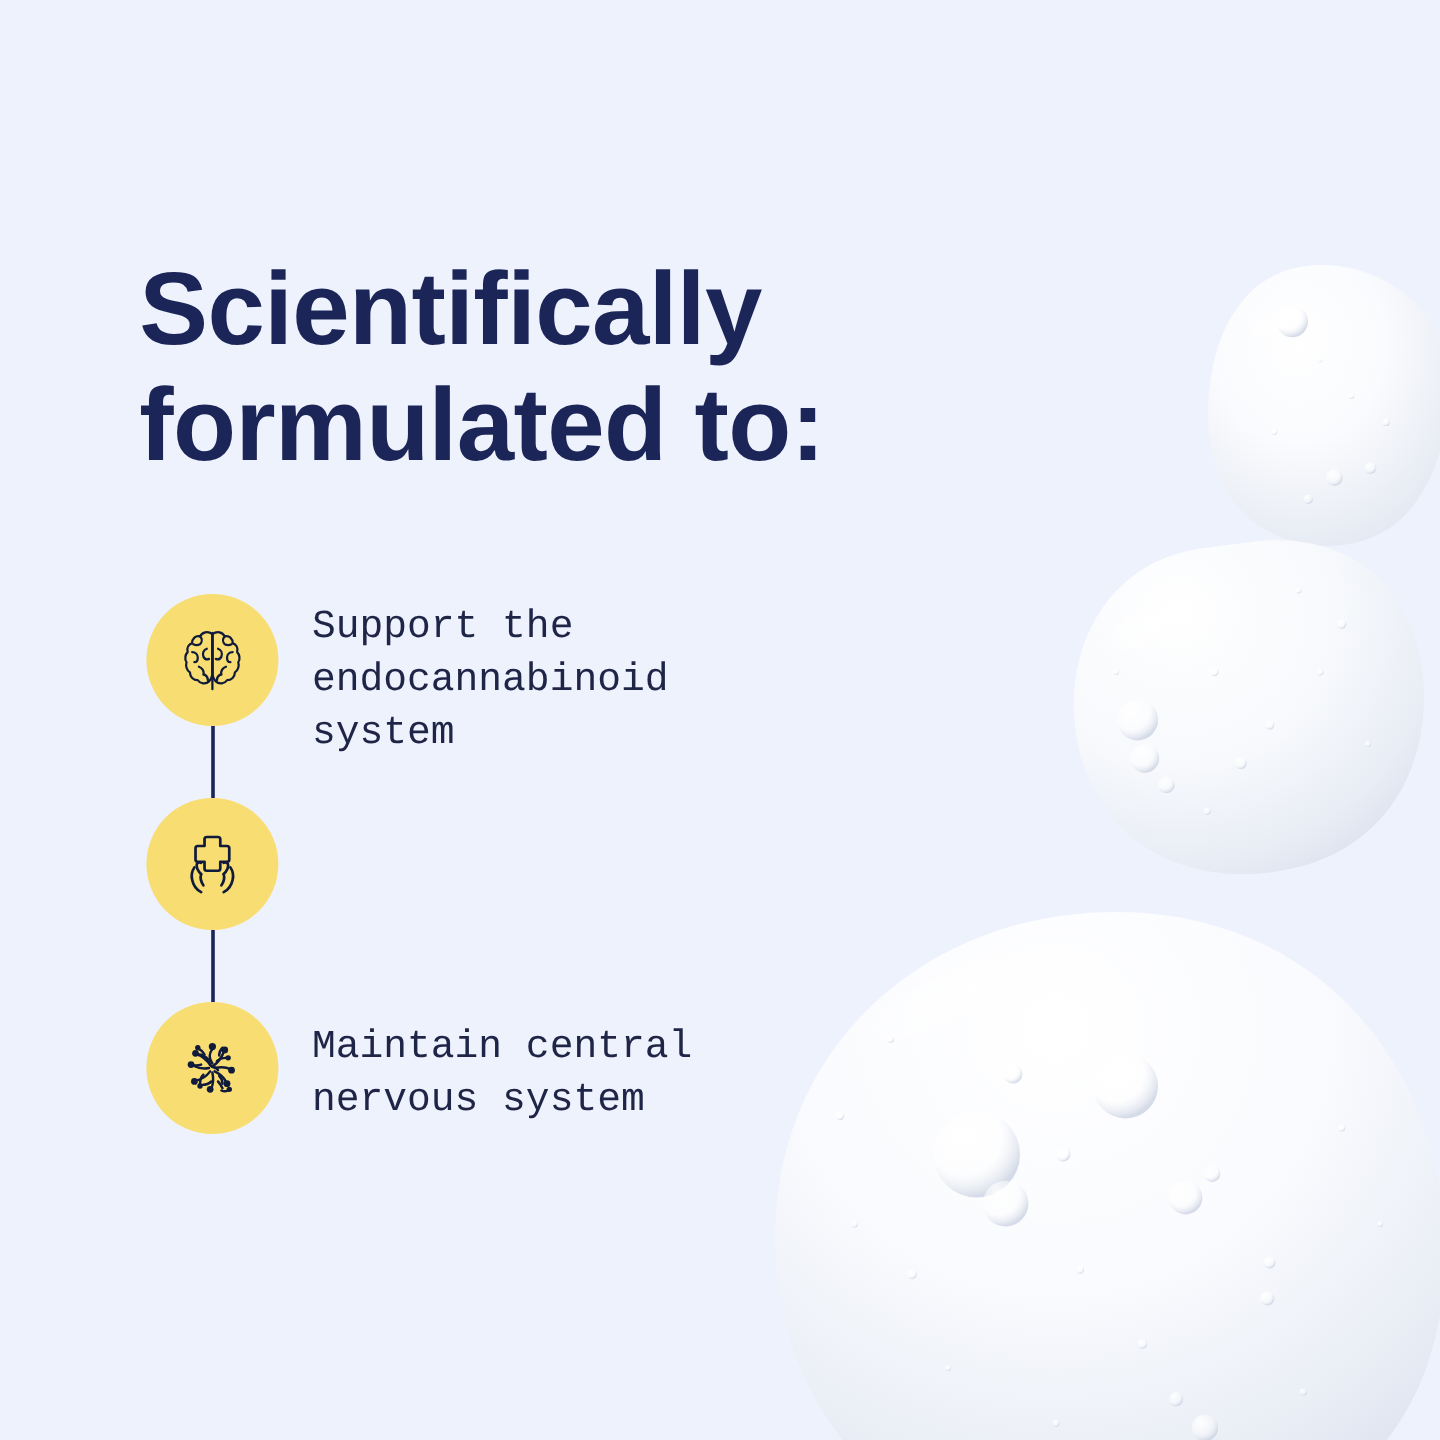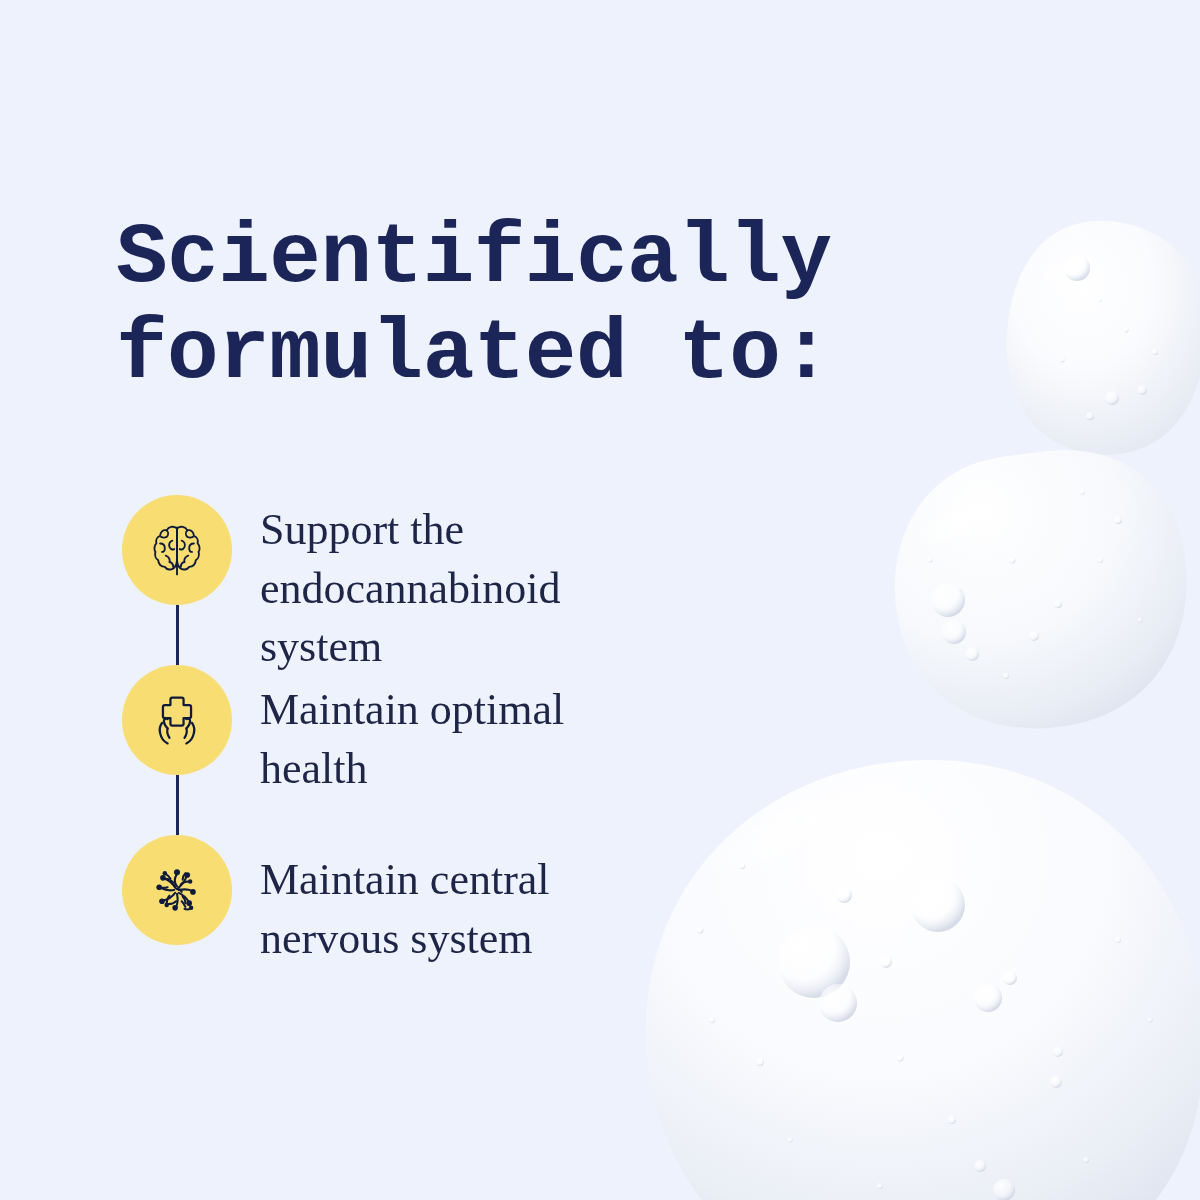--- a/index.html
+++ b/index.html
@@ -28,21 +28,21 @@
     inset: 0;
     pointer-events: none;
   }
 
   
   #headline {
     position: absolute;
     left: 116px;
     top: 152px;
     width: 720px;
-    font-family: Liberation Mono, monospace;
+    font-family: Liberation Sans, sans-serif;
     font-weight: 700;
     font-size: 86px;
     line-height: 1.12;
     letter-spacing: -0.5px;
     color: #1b2557;
     white-space: pre-line;
   }
 
   
   #benefits {
@@ -82,22 +82,22 @@
   }
   .icon-badge svg {
     display: block;
     width: 60px;
     height: 60px;
   }
 
   .benefit-label {
     margin-left: 28px;
     padding-top: 6px;
-    font-family: Liberation Serif, serif;
-    font-size: 44px;
+    font-family: Liberation Mono, monospace;
+    font-size: 33px;
     line-height: 1.33;
     color: #1e2546;
     max-width: 330px;
     white-space: pre-line;
   }
 
   .benefit-row:nth-child(2) .benefit-label { padding-top: 16px; }
   .benefit-row:nth-child(3) .benefit-label { padding-top: 16px; }
 </style>
 </head>
@@ -244,22 +244,20 @@
                    a2 2 0 0 1-2 2H27a2 2 0 0 1-2-2v-6h-6a2 2 0 0 1-2-2V18a2 2 0 0 1 2-2h6v-6
                    a2 2 0 0 1 2-2z"></path>
           <path d="M22 31c-2-1-4 0-4 2c0 3 2 6 4 8"></path>
           <path d="M16 35c-2 3-3 7-2 11c1 5 4 9 8 11"></path>
           <path d="M22 41c-1 3 0 7 2 10"></path>
           <path d="M42 31c2-1 4 0 4 2c0 3-2 6-4 8"></path>
           <path d="M48 35c2 3 3 7 2 11c-1 5-4 9-8 11"></path>
           <path d="M42 41c1 3 0 7-2 10"></path>
         </svg>
       </div>
-      <div class="benefit-label">Maintain optimal
-health</div>
       <div class="connector"></div>
     </div>
 
     <div class="benefit-row">
       <div class="icon-badge">
         <svg viewBox="0 0 64 64" fill="none" stroke="#101a3a" stroke-width="2.2" stroke-linecap="round" stroke-linejoin="round">
           <path d="M32 28c-3-4-3-9 0-13"></path>
           <circle cx="32" cy="13" r="3.2" fill="#101a3a" stroke="none"></circle>
           <path d="M33 30c4-3 7-7 9-12"></path>
           <circle cx="43" cy="16" r="3" fill="#101a3a" stroke="none"></circle>

